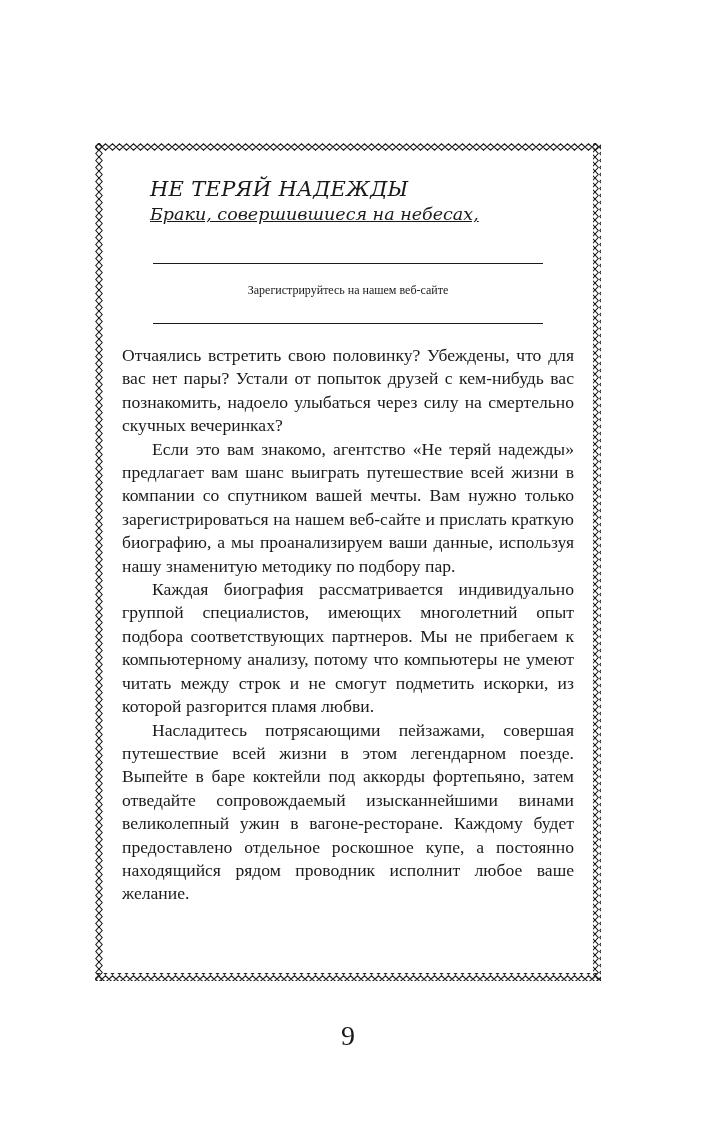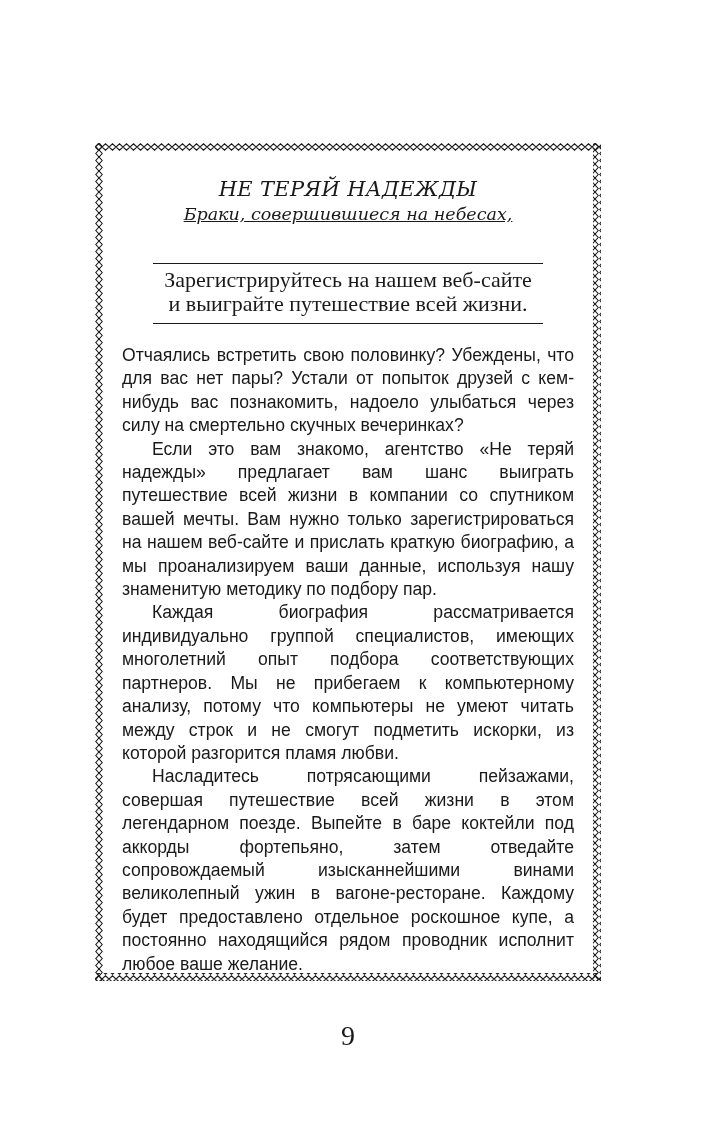--- a/index.html
+++ b/index.html
@@ -3,33 +3,33 @@
 <meta charset="utf-8">
 <style>
   html, body { margin: 0; padding: 0; background: #ffffff; }
   body { width: 726px; height: 1146px; position: relative; overflow: hidden; color: #1a1a1a; }
   .frame {
     position: absolute; left: 95px; top: 143px; width: 506px; height: 838px;
     box-sizing: border-box;
   }
   .frame svg { position: absolute; left: 0; top: 0; }
   .head {
-    position: absolute; left: 150px; top: 176px; width: 396px; text-align: center;
+    position: absolute; left: 150px; top: 176px; width: 396px; text-align: left;
     font-family: "DejaVu Serif", "Liberation Serif", serif;
   }
   .title { font-style: italic; font-size: 21px; line-height: 26px; letter-spacing: 0.3px; }
   .subtitle { font-style: italic; font-size: 17.5px; line-height: 25px; text-decoration: underline; }
   .rule { position: absolute; left: 153px; width: 390px; height: 0; border-top: 1.5px solid #1a1a1a; }
   .promo {
-    position: absolute; left: 150px; top: 268px; width: 396px; text-align: center;
-    font-family: "Liberation Serif", "DejaVu Serif", serif; font-size: 22px; line-height: 24px;
+    position: absolute; left: 150px; top: 278px; width: 396px; text-align: center;
+    font-family: "Liberation Serif", "DejaVu Serif", serif; font-size: 12px; line-height: 24px;
   }
   .body-text {
     position: absolute; left: 122px; top: 344px; width: 452px;
-    font-family: Liberation Sans, sans-serif; font-size: 17.6px; line-height: 23.4px;
+    font-family: Liberation Serif, serif; font-size: 17.6px; line-height: 23.4px;
     text-align: justify;
   }
   .body-text p { margin: 0; text-indent: 30px; }
   .body-text p.first { text-indent: 0; }
   .page-number {
     position: absolute; left: 0; width: 696px; top: 1020px; text-align: center;
     font-family: "Liberation Serif", "DejaVu Serif", serif; font-size: 28px;
   }
 </style>
 </head>
@@ -54,21 +54,20 @@
 
 <div class="head">
   <div class="title">НЕ ТЕРЯЙ НАДЕЖДЫ</div>
   <div class="subtitle">Браки, совершившиеся на небесах,</div>
 </div>
 
 <div class="rule" style="top:263px;"></div>
 
 <div class="promo">
   <div>Зарегистрируйтесь на нашем веб-сайте</div>
-  <div>и выиграйте путешествие всей жизни.</div>
 </div>
 
 <div class="rule" style="top:323px;"></div>
 
 <div class="body-text">
   <p class="first">Отчаялись встретить свою половинку? Убеждены, что для вас нет пары? Устали от попыток друзей с кем-нибудь вас познакомить, надоело улыбаться через силу на смертельно скучных вечеринках?</p>
   <p>Если это вам знакомо, агентство «Не теряй надежды» предлагает вам шанс выиграть путешествие всей жизни в компании со спутником вашей мечты. Вам нужно только зарегистрироваться на нашем веб-сайте и прислать краткую биографию, а мы проанализируем ваши данные, используя нашу знаменитую методику по подбору пар.</p>
   <p>Каждая биография рассматривается индивидуально группой специалистов, имеющих многолетний опыт подбора соответствующих партнеров. Мы не прибегаем к компьютерному анализу, потому что компьютеры не умеют читать между строк и не смогут подметить искорки, из которой разгорится пламя любви.</p>
   <p>Насладитесь потрясающими пейзажами, совершая путешествие всей жизни в этом легендарном поезде. Выпейте в баре коктейли под аккорды фортепьяно, затем отведайте сопровождаемый изысканнейшими винами великолепный ужин в вагоне-ресторане. Каждому будет предоставлено отдельное роскошное купе, а постоянно находящийся рядом проводник исполнит любое ваше желание.</p>
 </div>

